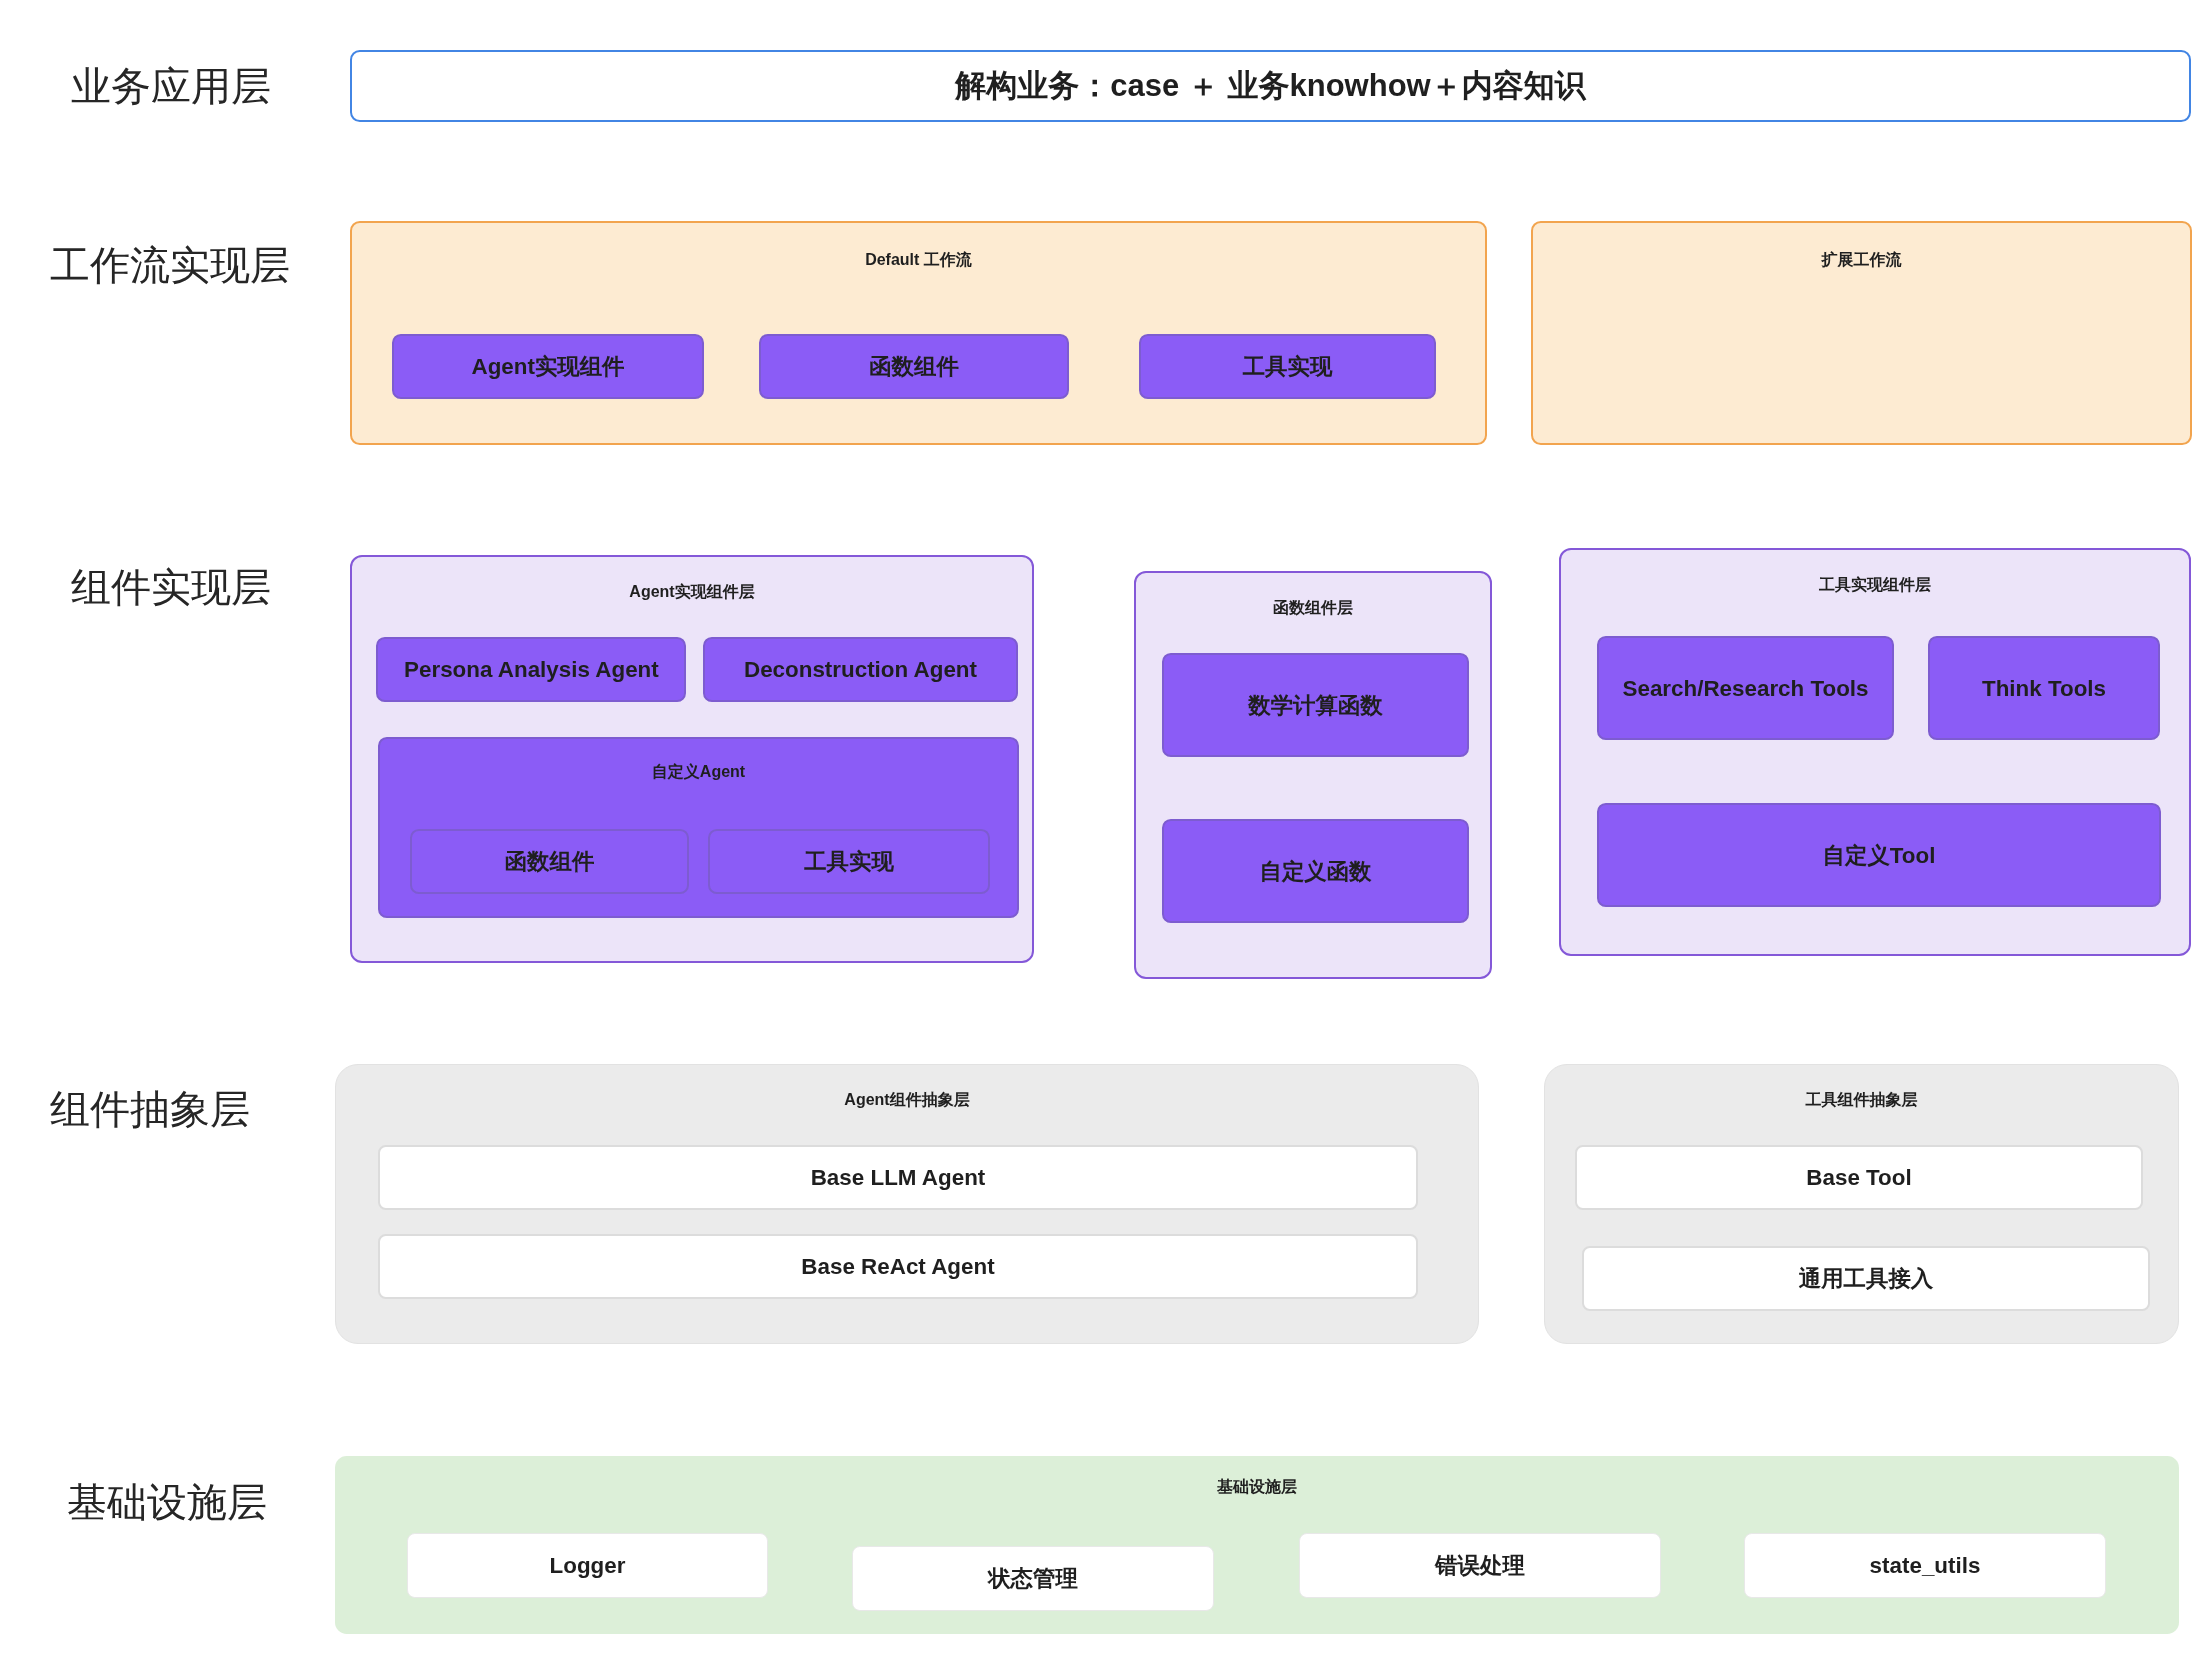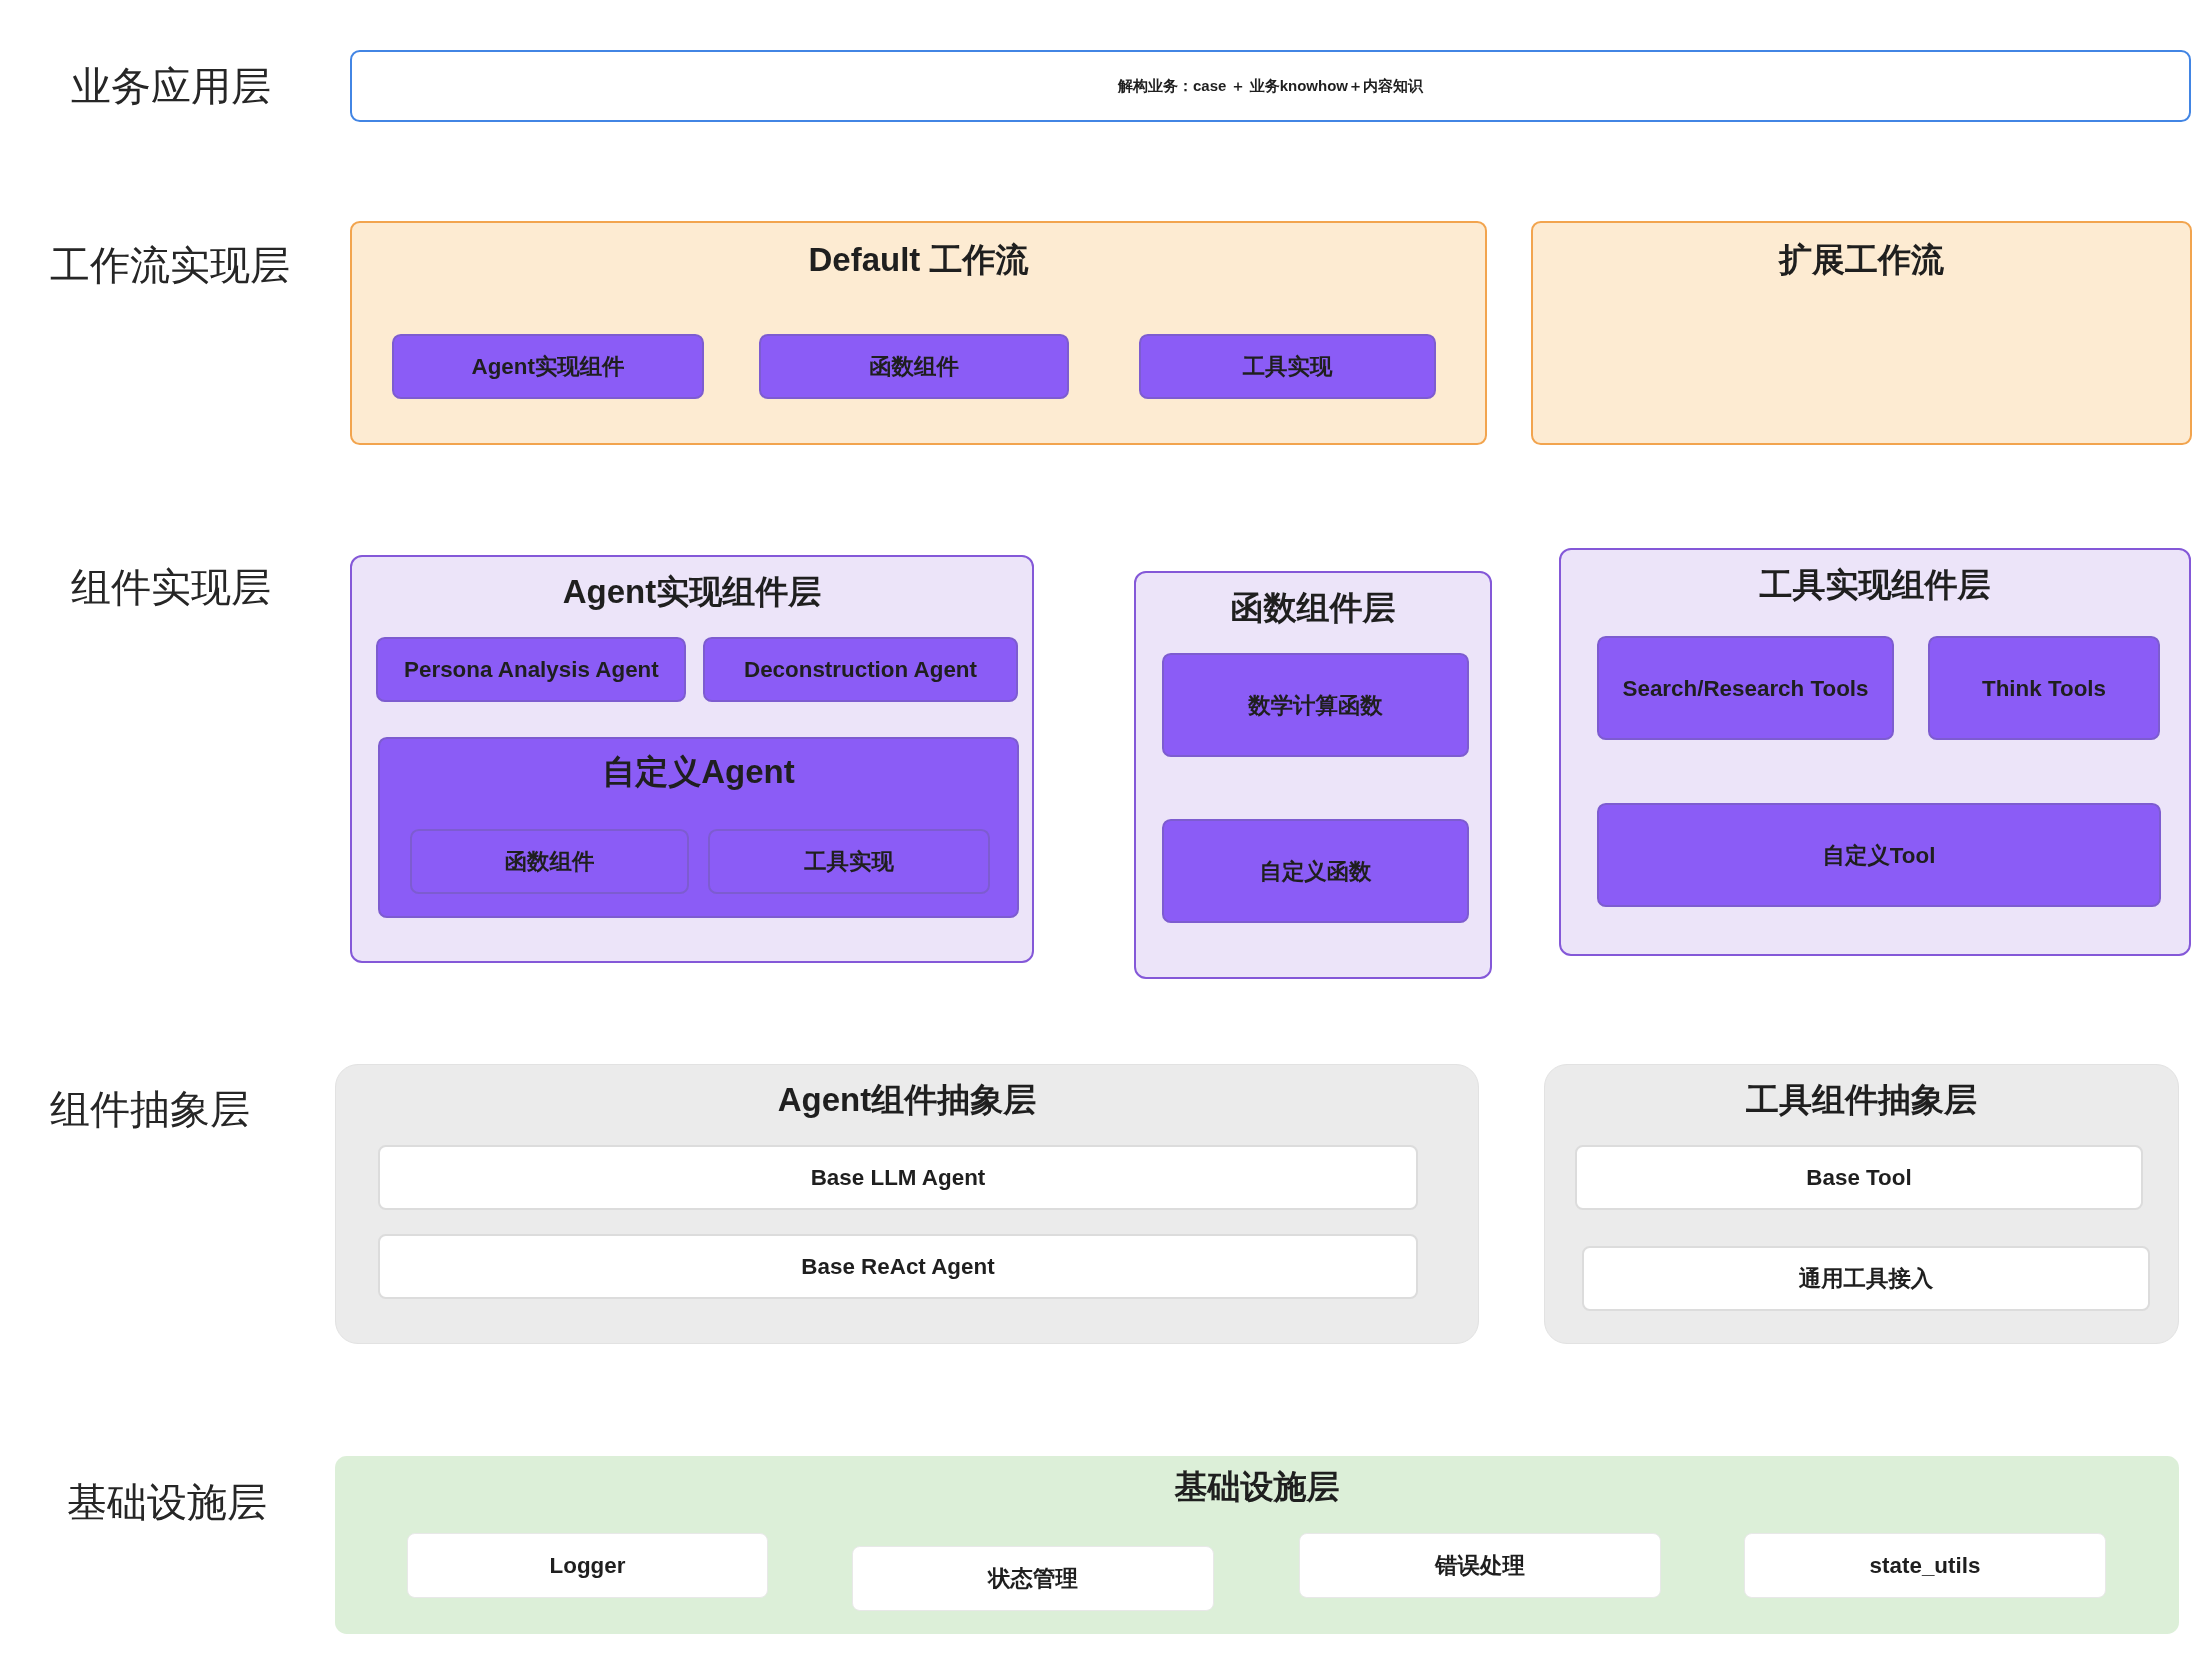--- a/index.html
+++ b/index.html
@@ -19,33 +19,33 @@
     font-weight: 500;
     color: #262626;
     white-space: nowrap;
     line-height: 48px;
   }
   .banner {
     border: 2.9px solid #4285e4;
     border-radius: 9.8px;
     background: #ffffff;
     font-weight: bold;
-    font-size: 15px;
+    font-size: 31px;
   }
   .orange {
     background: #fdebd2;
     border: 2.9px solid #f2a44e;
     border-radius: 9.8px;
   }
   .box-title {
     position: absolute;
     left: 0; right: 0;
     text-align: center;
     font-weight: bold;
-    font-size: 33px;
+    font-size: 16px;
     line-height: 29px;
   }
   .pw {
     background: #8b5cf6;
     border: 2.9px solid #7d5cd0;
     border-radius: 8.8px;
     font-weight: bold;
     font-size: 22.4px;
     line-height: 27px;
   }

